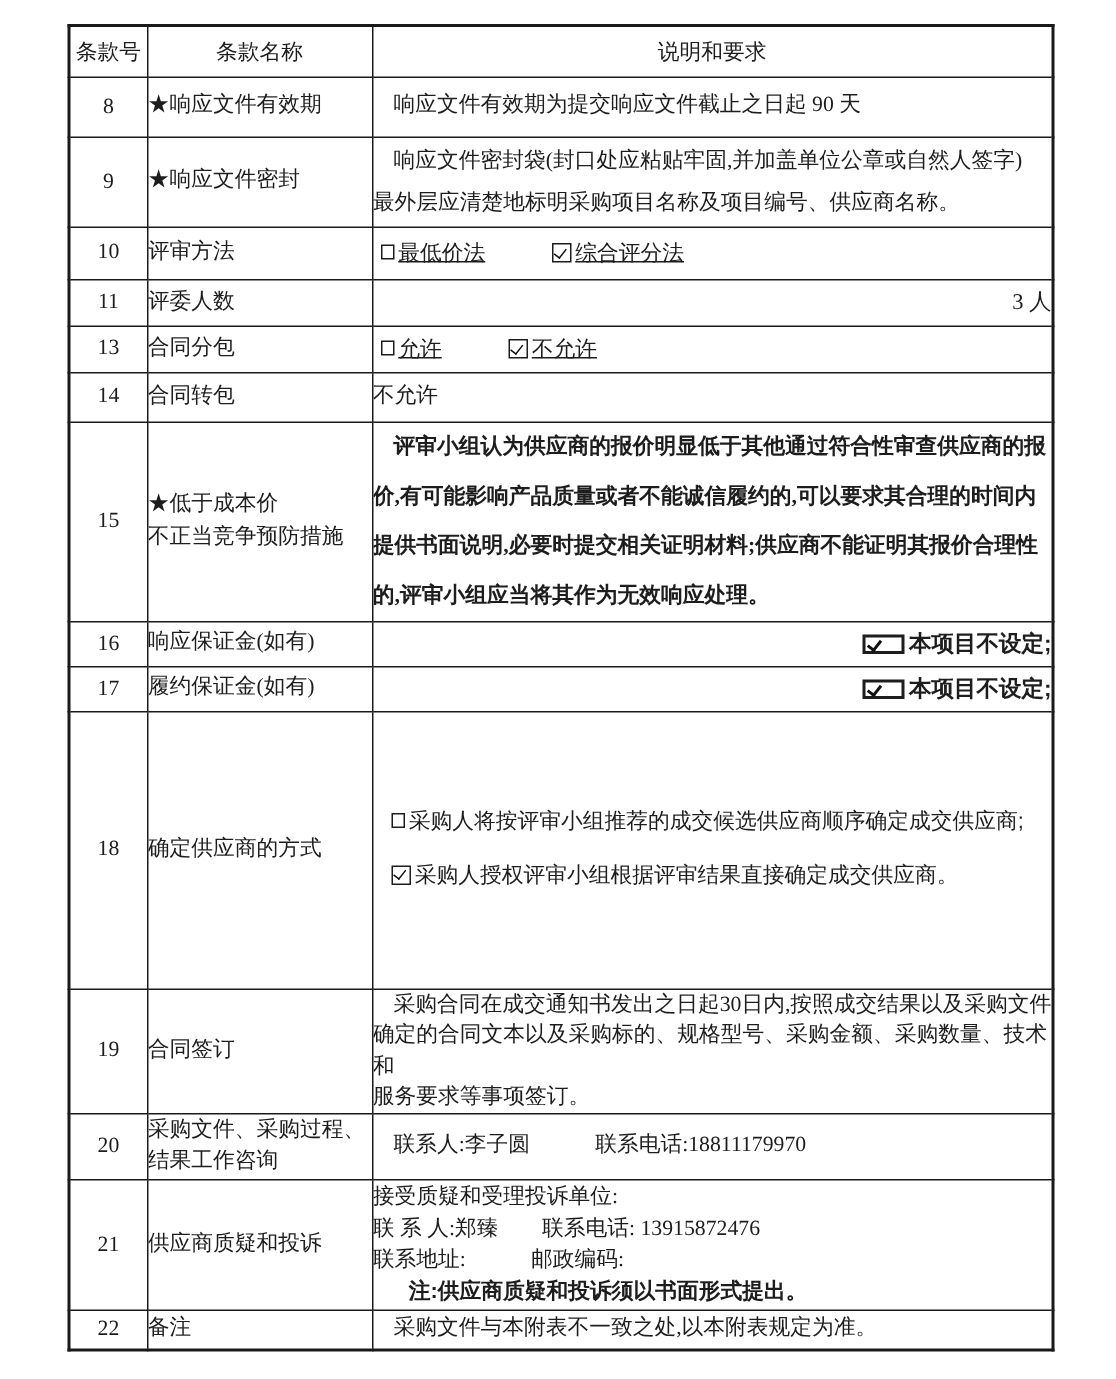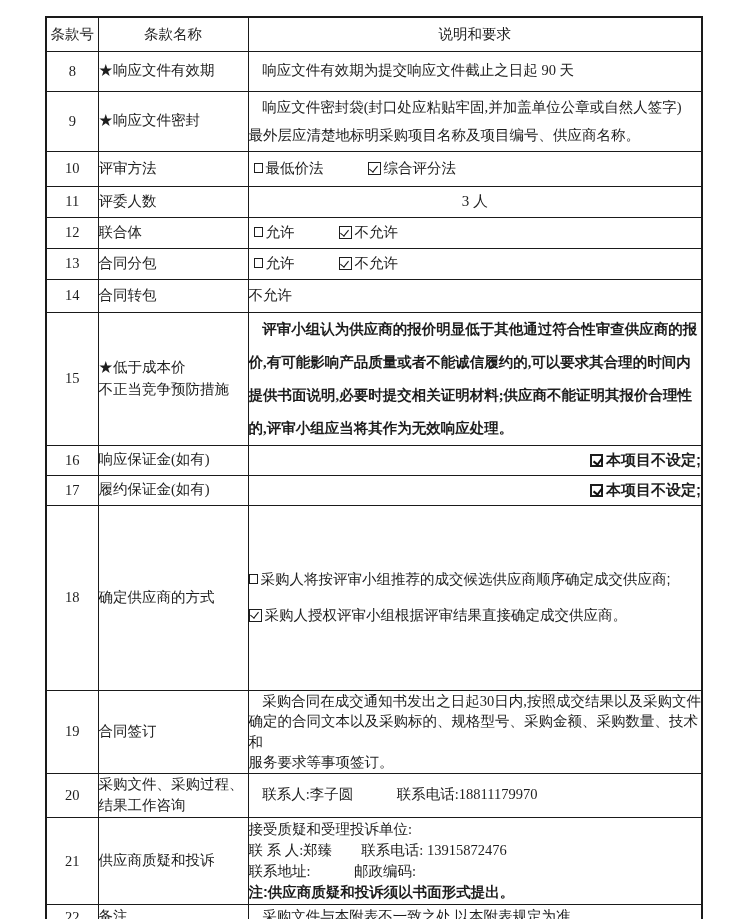--- a/index.html
+++ b/index.html
@@ -15,24 +15,24 @@
     font-weight:normal;font-size:14.5px;
     padding:0;vertical-align:middle;overflow:hidden;
   }
   th.head-cell{font-size:15px;text-align:center;}
   td.no-cell{text-align:center;font-size:15px;}
   td.name-cell{text-align:left;line-height:1.5;padding:1px 3px;}
   td.desc-cell{text-align:left;padding:2px 6px 2px 5px;}
   .para{line-height:1.5;}
   .para.indent{text-indent:0.95em;}
   .sans{font-family:"Liberation Sans", sans-serif;}
-  .bold{font-weight:bold;}
-  .center-text{text-align:center;font-size:15px;}
-  .opts{display:flex;align-items:center;gap:44px;padding-left:5px;}
-  .optlines{padding-left:0;}
+  .bold{font-weight:bold;padding-left:24px;}
+  .center-text{text-align:right;font-size:15px;}
+  .opts{display:flex;align-items:center;gap:44px;padding-left:5px;text-decoration:underline;}
+  .optlines{padding-left:12px;}
   .optline{line-height:1.5;}
   .optline + .optline{margin-top:14px;}
   .checkline{font-size:15px;padding-left:4px;text-align:right;}
   .cb{display:inline-block;box-sizing:border-box;border:1px solid #1d1d1d;
       vertical-align:-1px;margin-right:3px;background:#fff;}
   .cb.empty{width:9px;height:10px;vertical-align:0px;}
   .cb.checked{width:13px;height:13px;position:relative;border-width:1.5px;vertical-align:-2px;}
   .cb.checked::after{
     content:"";position:absolute;left:2.5px;top:0.5px;width:4px;height:7px;
     border-right:1.8px solid #111;border-bottom:1.8px solid #111;
@@ -81,30 +81,20 @@
               <span class="option"><span class="cb empty"></span><span>最低价法</span></span>
               <span class="option"><span class="cb checked"></span><span>综合评分法</span></span>
             </div>
           </td>
         </tr>
         <tr style="height: 31px;">
           <td class="no-cell">11</td>
           <td class="name-cell">评委人数</td>
           <td class="desc-cell">
             <div class="center-text">3 人</div>
-          </td>
-        </tr>
-        <tr style="height: 31px;">
-          <td class="no-cell">12</td>
-          <td class="name-cell">联合体</td>
-          <td class="desc-cell">
-            <div class="opts sans">
-              <span class="option"><span class="cb empty"></span><span>允许</span></span>
-              <span class="option"><span class="cb checked"></span><span>不允许</span></span>
-            </div>
           </td>
         </tr>
         <tr style="height: 31px;">
           <td class="no-cell">13</td>
           <td class="name-cell">合同分包</td>
           <td class="desc-cell">
             <div class="opts sans">
               <span class="option"><span class="cb empty"></span><span>允许</span></span>
               <span class="option"><span class="cb checked"></span><span>不允许</span></span>
             </div>

